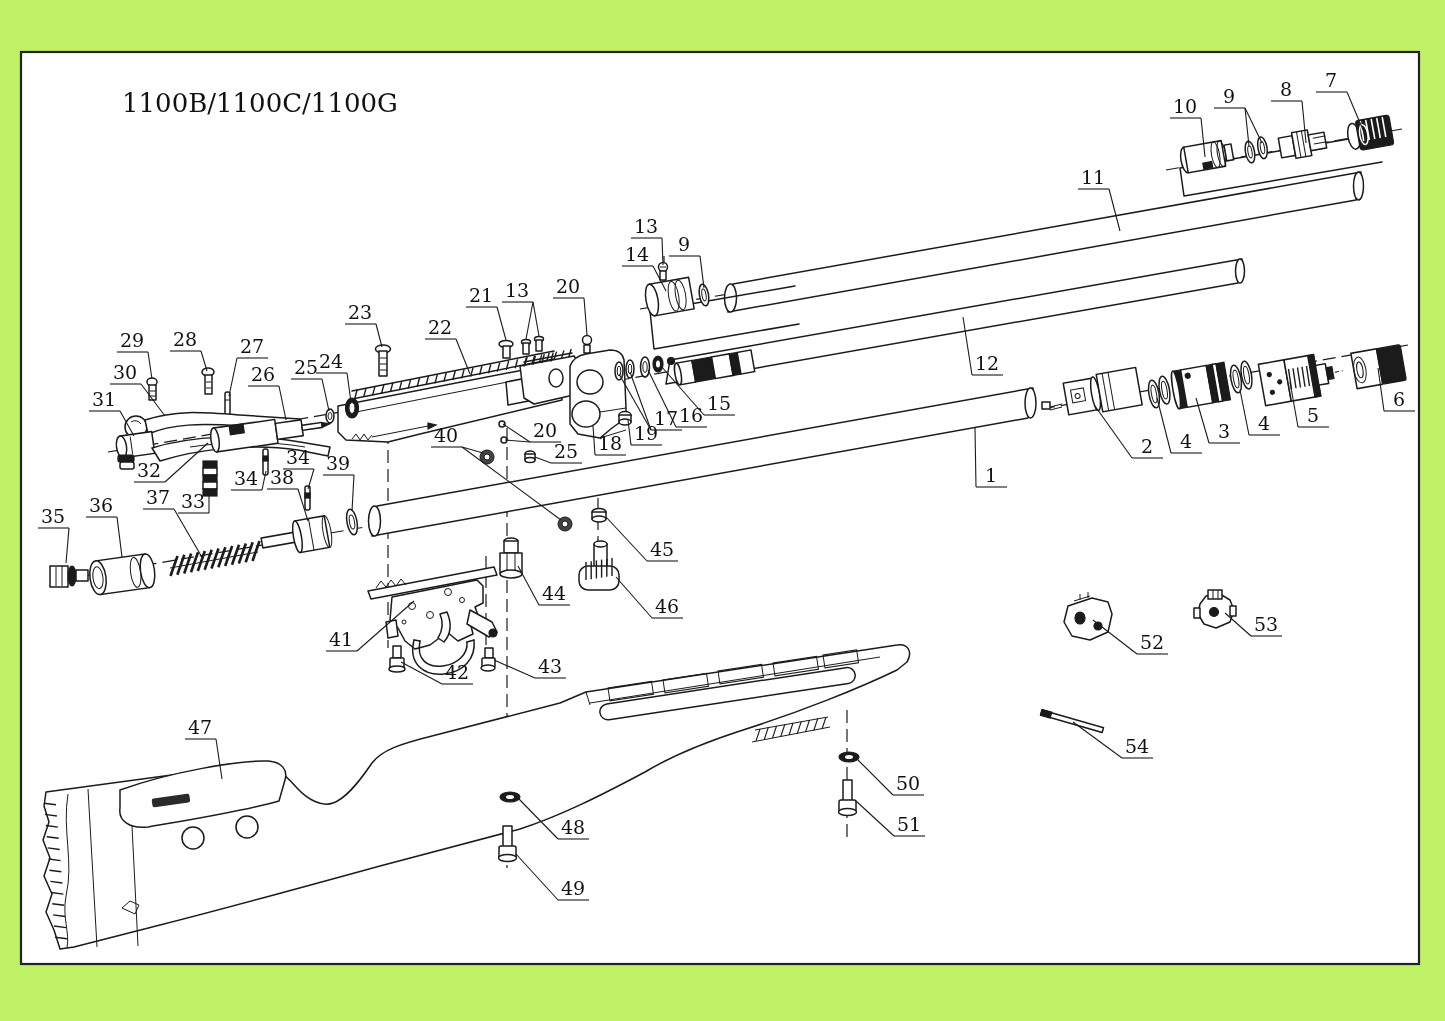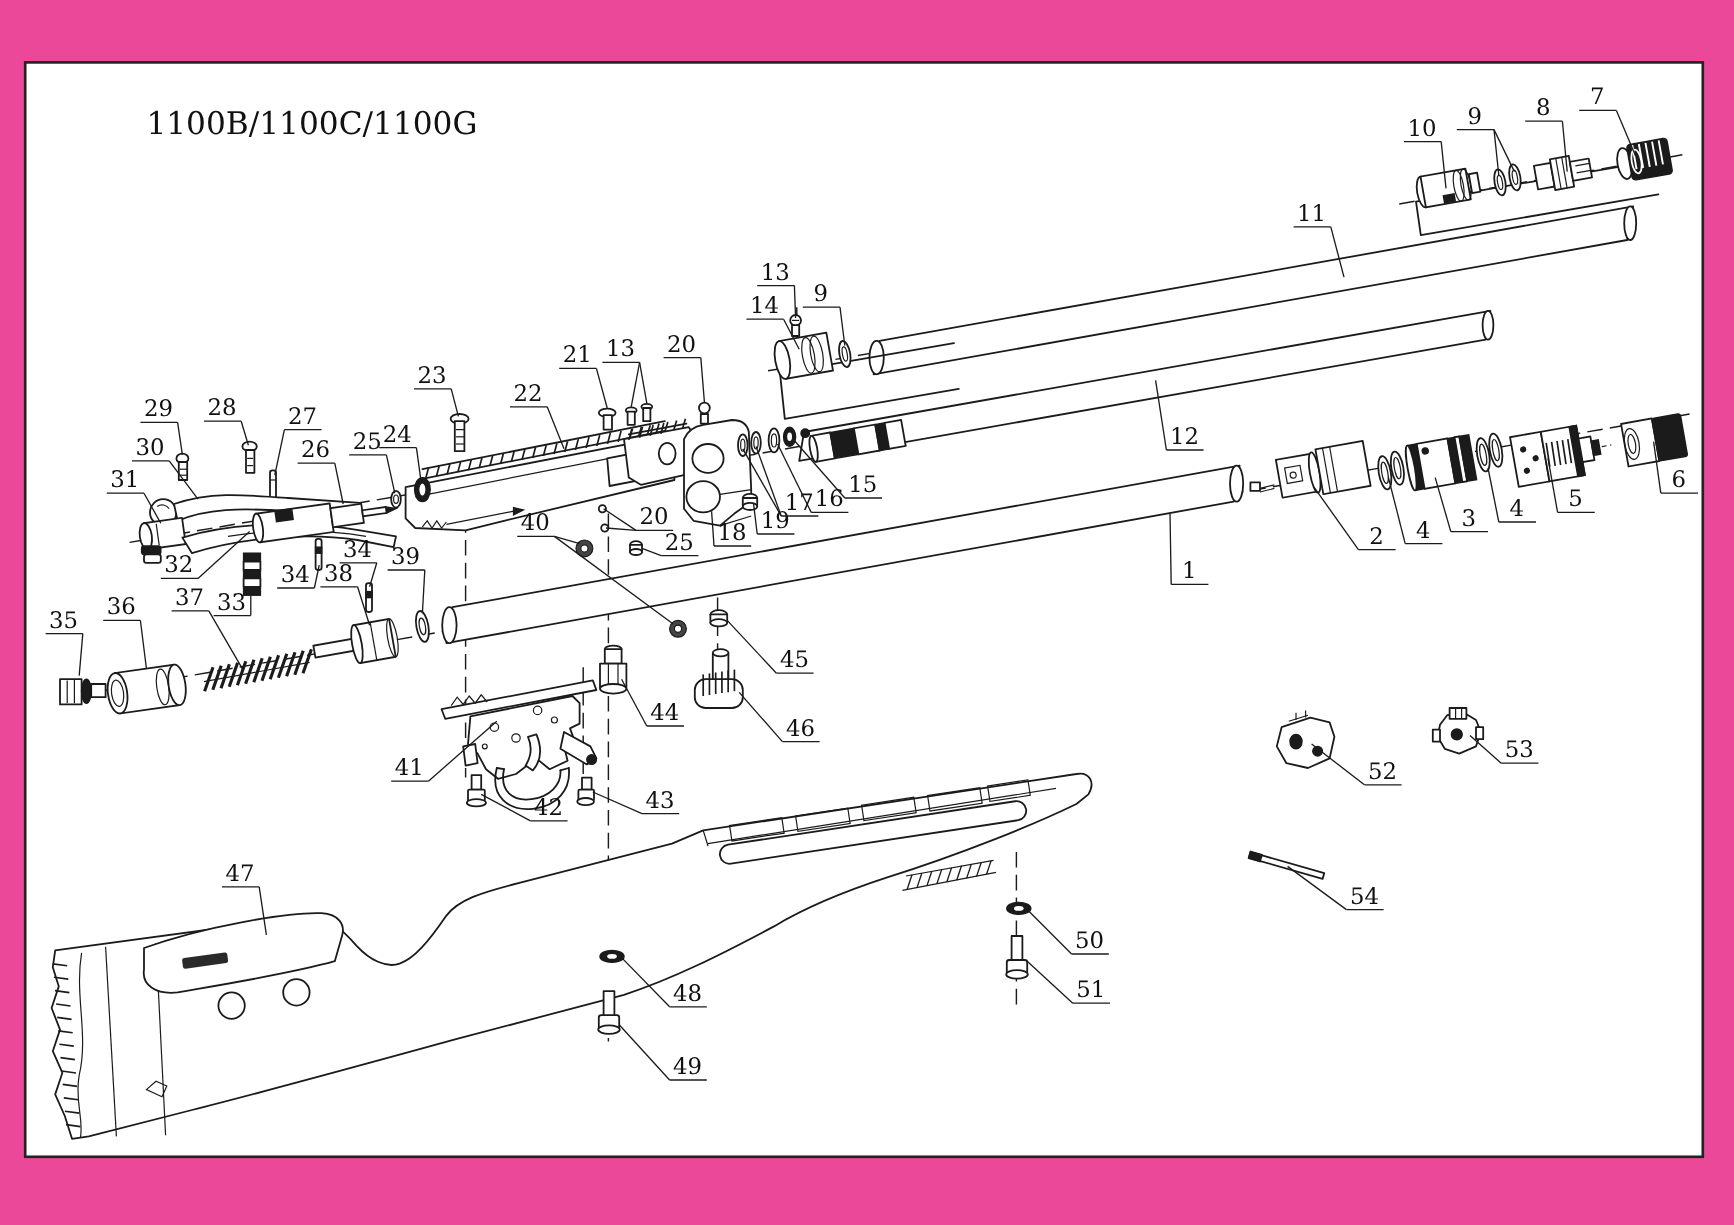--- a/index.html
+++ b/index.html
@@ -1,16 +1,16 @@
 <!DOCTYPE html>
 <html><head>
 <meta charset="utf-8">
 <style>
   html,body{margin:0;padding:0;background:#e8e8e8;font-family:"DejaVu Serif",serif;}
-  .page{width:1445px;height:1021px;background:#ec4899;position:relative;margin:0 auto;}
+  .page{width:1445px;height:1021px;background:#bef264;position:relative;margin:0 auto;}
   svg{display:block}
   .ln{stroke:#1b1b1b;stroke-width:1.5;fill:none;stroke-linejoin:round;stroke-linecap:round}
   .t{stroke:#1b1b1b;stroke-width:1;fill:none}
   .f{stroke:#1b1b1b;stroke-width:1.5;fill:#fff;stroke-linejoin:round}
   .b{stroke:#1b1b1b;stroke-width:1.2;fill:#1b1b1b}
   .d{stroke:#1b1b1b;stroke-width:1.2;fill:none;stroke-dasharray:13 6}
   .lead{stroke:#1b1b1b;stroke-width:1.1;fill:none}
   .lbl{font-family:"DejaVu Serif",serif;font-size:19px;fill:#111;text-anchor:middle}
   .ttl{font-family:"DejaVu Serif",serif;font-size:26px;fill:#111}
 </style>

